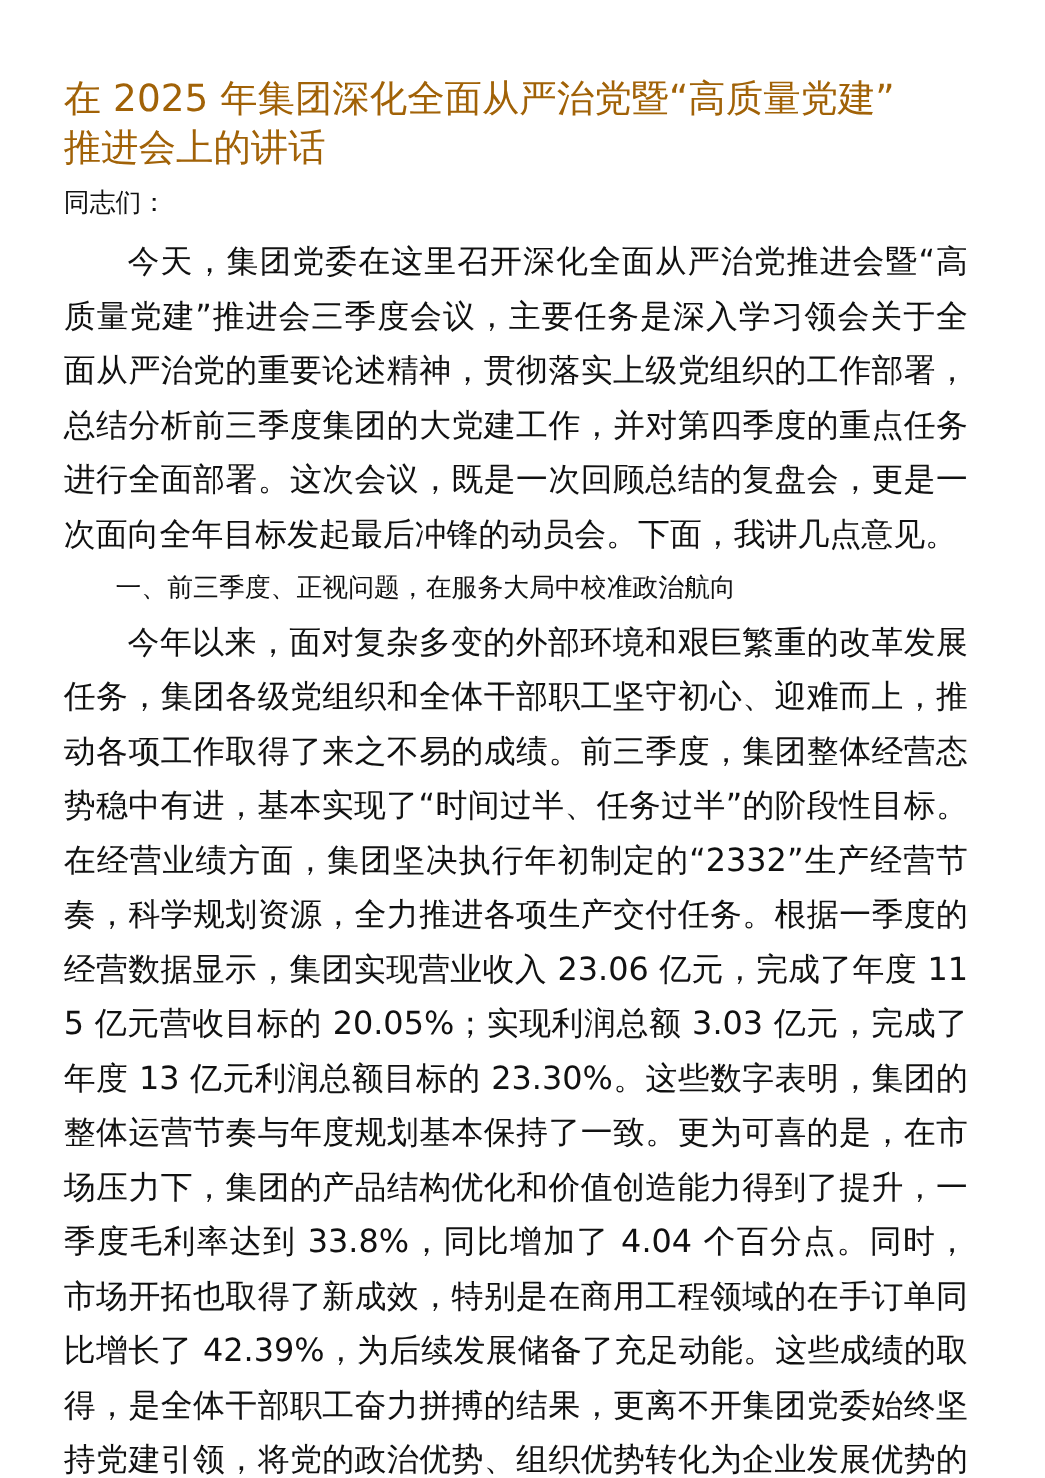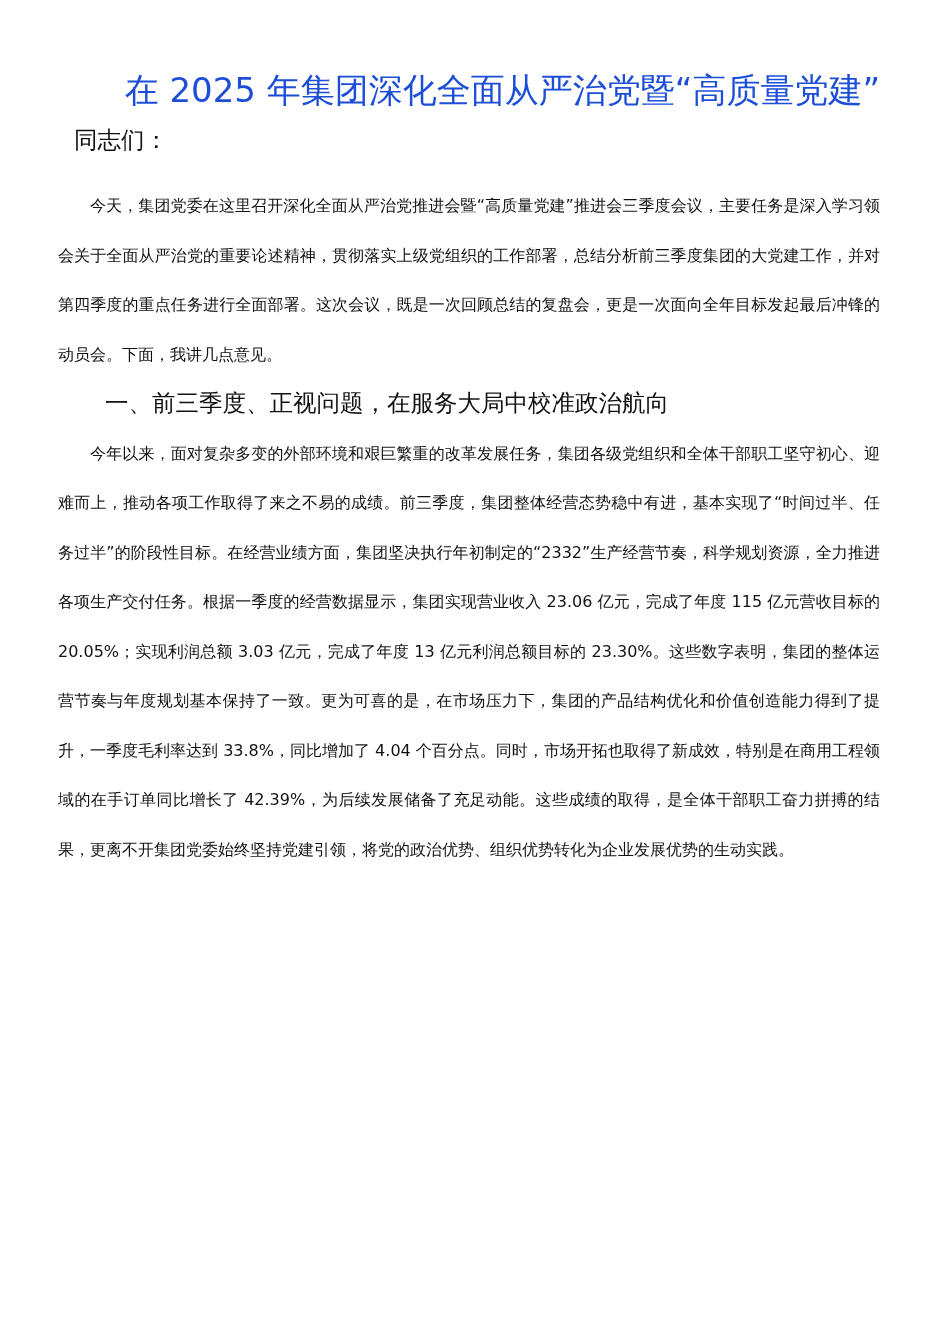--- a/index.html
+++ b/index.html
@@ -16,36 +16,36 @@
       color: #111111;
     }
     .page {
       position: absolute;
       left: 58px;
       top: 68px;
       width: 822px;
     }
     .title {
       margin: 0;
-      text-align: right;
+      text-align: left;
       font-size: 34px;
       font-weight: normal;
       line-height: 44px;
       letter-spacing: 0px;
-      color: #1d4ed8;
+      color: #a16207;
     }
     .salutation {
-      margin: 16px;
+      margin: 0;
       margin-top: 4px;
       font-size: 23.5px;
       line-height: 49px;
     }
     .para {
       margin: 0;
-      font-size: 16px;
+      font-size: 29px;
       line-height: 49.5px;
       text-indent: 2em;
       text-align: justify;
       word-break: break-all;
     }
     .para.first {
       margin-top: 4px;
     }
     .heading1 {
       margin: 0;
@@ -54,20 +54,21 @@
       text-indent: 2em;
       font-weight: normal;
     }
   </style>
 </head>
 <body>
 
 <div class="page">
   <h1 class="title">
     <div>在 2025 年集团深化全面从严治党暨“高质量党建”</div>
+    <div>推进会上的讲话</div>
   </h1>
 
   <p class="salutation">同志们：</p>
 
   <p class="para first">今天，集团党委在这里召开深化全面从严治党推进会暨“高质量党建”推进会三季度会议，主要任务是深入学习领会关于全面从严治党的重要论述精神，贯彻落实上级党组织的工作部署，总结分析前三季度集团的大党建工作，并对第四季度的重点任务进行全面部署。这次会议，既是一次回顾总结的复盘会，更是一次面向全年目标发起最后冲锋的动员会。下面，我讲几点意见。</p>
 
   <p class="heading1">一、前三季度、正视问题，在服务大局中校准政治航向</p>
 
   <p class="para">今年以来，面对复杂多变的外部环境和艰巨繁重的改革发展任务，集团各级党组织和全体干部职工坚守初心、迎难而上，推动各项工作取得了来之不易的成绩。前三季度，集团整体经营态势稳中有进，基本实现了“时间过半、任务过半”的阶段性目标。在经营业绩方面，集团坚决执行年初制定的“2332”生产经营节奏，科学规划资源，全力推进各项生产交付任务。根据一季度的经营数据显示，集团实现营业收入 23.06 亿元，完成了年度 115 亿元营收目标的 20.05%；实现利润总额 3.03 亿元，完成了年度 13 亿元利润总额目标的 23.30%。这些数字表明，集团的整体运营节奏与年度规划基本保持了一致。更为可喜的是，在市场压力下，集团的产品结构优化和价值创造能力得到了提升，一季度毛利率达到 33.8%，同比增加了 4.04 个百分点。同时，市场开拓也取得了新成效，特别是在商用工程领域的在手订单同比增长了 42.39%，为后续发展储备了充足动能。这些成绩的取得，是全体干部职工奋力拼搏的结果，更离不开集团党委始终坚持党建引领，将党的政治优势、组织优势转化为企业发展优势的生动实践。</p>
 </div>

